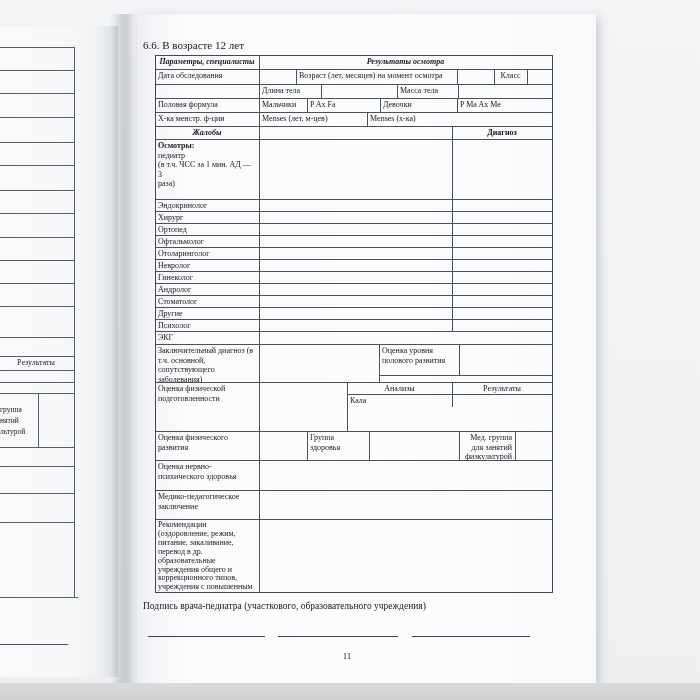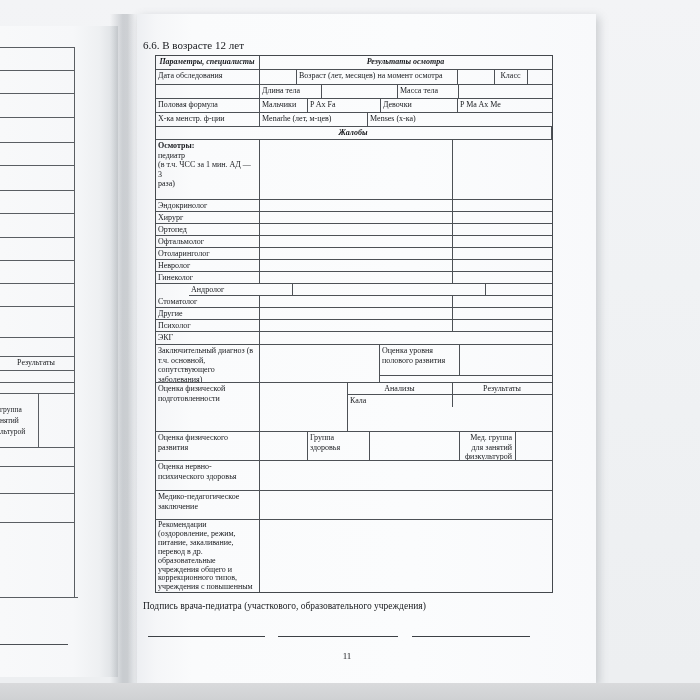--- a/index.html
+++ b/index.html
@@ -121,25 +121,25 @@
       <div class="tr" style="height:14px;">
         <div class="td" style="flex:0 0 104px;">Половая формула</div>
         <div class="td" style="flex:0 0 48px;">Мальчики</div>
         <div class="td" style="flex:0 0 73px;">P Ax Fa</div>
         <div class="td" style="flex:0 0 77px;">Девочки</div>
         <div class="td" style="flex:1;">P Ma Ax Me</div>
       </div>
 
       <div class="tr" style="height:14px;">
         <div class="td" style="flex:0 0 104px;">Х-ка менстр. ф-ции</div>
-        <div class="td" style="flex:0 0 108px;">Menarhe (лет, м-цев)</div>
+        <div class="td" style="flex:0 0 108px;">Menses (лет, м-цев)</div>
         <div class="td" style="flex:1;">Menses (х-ка)</div>
       </div>
 
-      <div class="tr" style="height:13px;flex-direction:column;">
+      <div class="tr" style="height:13px;">
         <div class="td bi cc" style="flex:0 0 104px;">Жалобы</div>
         <div class="td" style="flex:0 0 193px;"></div>
         <div class="td b cc" style="flex:1;">Диагноз</div>
       </div>
 
       <div class="tr" style="height:60px;">
         <div class="td" style="flex:0 0 104px;">
           <span class="b">Осмотры:</span>
           <div class="pre">педиатр
 (в т.ч. ЧСС за 1 мин. АД — 3
@@ -177,21 +177,21 @@
       <div class="tr" style="height:12px;">
         <div class="td" style="flex:0 0 104px;">Невролог</div>
         <div class="td" style="flex:0 0 193px;"></div>
         <div class="td" style="flex:1;"></div>
       </div>
       <div class="tr" style="height:12px;">
         <div class="td" style="flex:0 0 104px;">Гинеколог</div>
         <div class="td" style="flex:0 0 193px;"></div>
         <div class="td" style="flex:1;"></div>
       </div>
-      <div class="tr" style="height:12px;margin-left:33px;">
+      <div class="tr" style="height:12px;">
         <div class="td" style="flex:0 0 104px;">Андролог</div>
         <div class="td" style="flex:0 0 193px;"></div>
         <div class="td" style="flex:1;"></div>
       </div>
       <div class="tr" style="height:12px;">
         <div class="td" style="flex:0 0 104px;">Стоматолог</div>
         <div class="td" style="flex:0 0 193px;"></div>
         <div class="td" style="flex:1;"></div>
       </div>
       <div class="tr" style="height:12px;">

